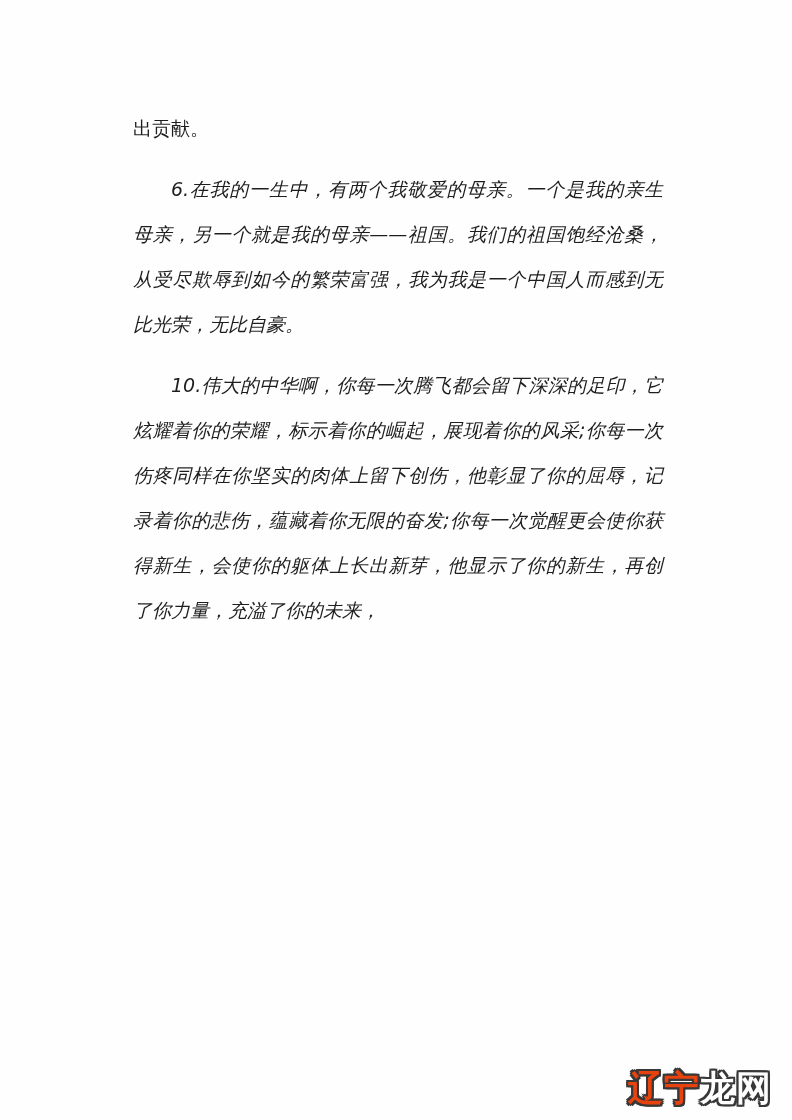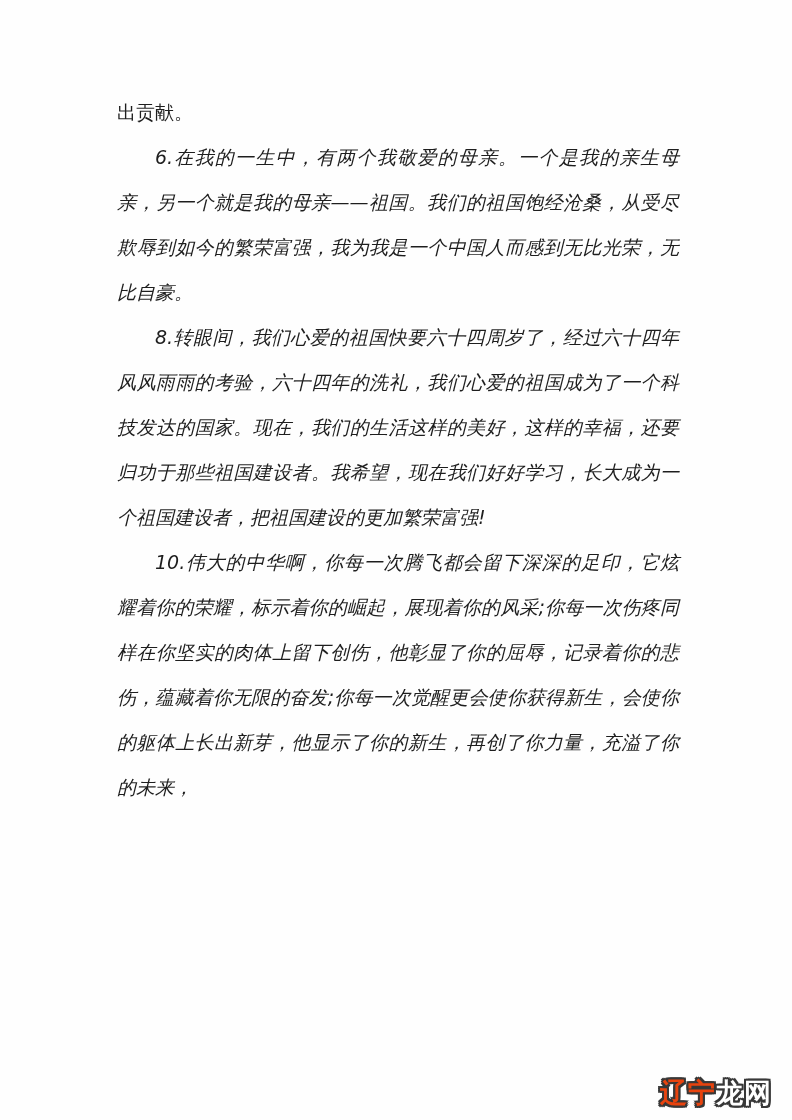--- a/index.html
+++ b/index.html
@@ -23,32 +23,32 @@
     left: 117px;
     top: 90px;
     width: 562px;
     font-size: 19px;
     line-height: 45px;
     color: #1e1e1e;
     text-align: justify;
     letter-spacing: 0;
   }
   .para {
-    margin: 0;
+    margin: 16px;
     padding: 0;
   }
   .para.indented {
     text-indent: 2em;
     font-style: italic;
   }
   .watermark {
     position: absolute;
     right: 20px;
     bottom: 14px;
-    font-size: 27px;
+    font-size: 35px;
     font-weight: 700;
     letter-spacing: 1px;
     white-space: nowrap;
     line-height: 1;
   }
   .wm-first {
     color: #e8430e;
     text-shadow:
       -2px 0 0 #383838, 2px 0 0 #383838, 0 -2px 0 #383838, 0 2px 0 #383838,
       -1px -1px 0 #383838, 1px -1px 0 #383838, -1px 1px 0 #383838, 1px 1px 0 #383838,
@@ -63,21 +63,20 @@
   }
 </style>
 </head>
 <body>
 
 <div class="page">
 
   <div class="doc-body">
     <p class="para">出贡献。</p>
     <p class="para indented">6.在我的一生中，有两个我敬爱的母亲。一个是我的亲生母亲，另一个就是我的母亲——祖国。我们的祖国饱经沧桑，从受尽欺辱到如今的繁荣富强，我为我是一个中国人而感到无比光荣，无比自豪。</p>
-    <p class="para indented">8.转眼间，我们心爱的祖国快要六十四周岁了，经过六十四年风风雨雨的考验，六十四年的洗礼，我们心爱的祖国成为了一个科技发达的国家。现在，我们的生活这样的美好，这样的幸福，还要归功于那些祖国建设者。我希望，现在我们好好学习，长大成为一个祖国建设者，把祖国建设的更加繁荣富强!</p>
     <p class="para indented">10.伟大的中华啊，你每一次腾飞都会留下深深的足印，它炫耀着你的荣耀，标示着你的崛起，展现着你的风采;你每一次伤疼同样在你坚实的肉体上留下创伤，他彰显了你的屈辱，记录着你的悲伤，蕴藏着你无限的奋发;你每一次觉醒更会使你获得新生，会使你的躯体上长出新芽，他显示了你的新生，再创了你力量，充溢了你的未来，</p>
   </div>
 
   <div class="watermark">
     <span class="wm-first">辽宁</span><span class="wm-second">龙网</span>
   </div>
 
 </div>
 
 </body></html>

